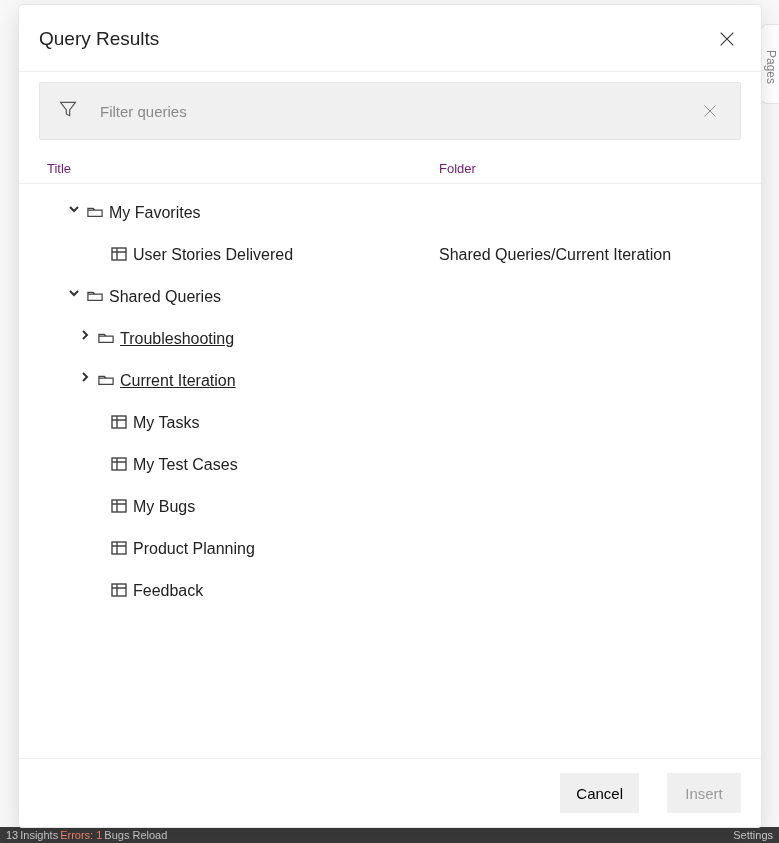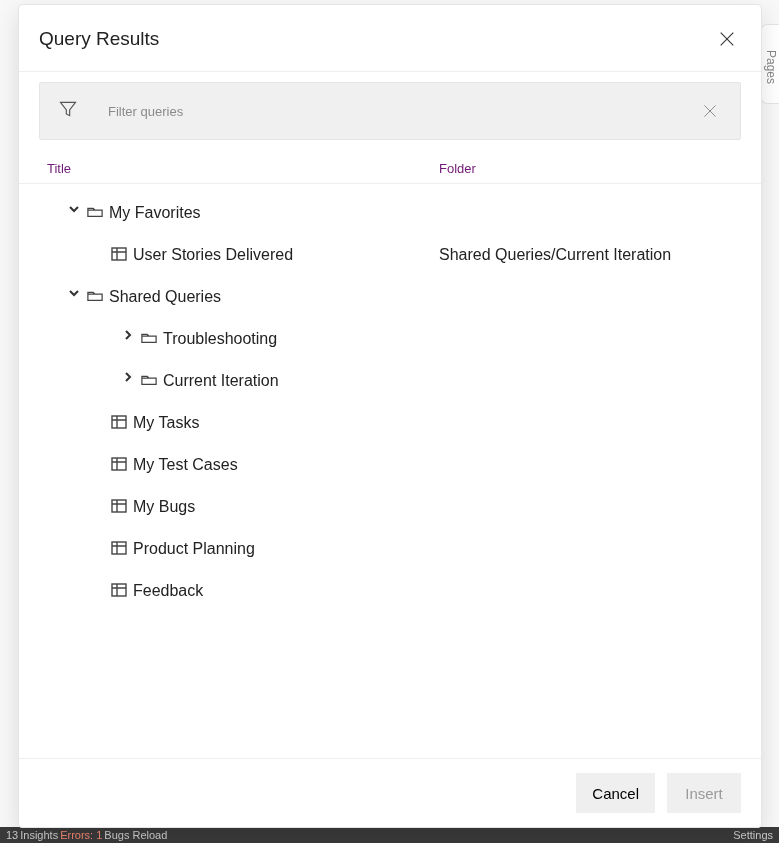--- a/index.html
+++ b/index.html
@@ -78,24 +78,24 @@
     border: 1px solid #e5e5e5;
     border-radius: 2px;
     display: flex;
     align-items: center;
     height: 58px;
     padding: 0 18px;
   }
   .filter-icon svg { width: 20px; height: 20px; stroke: #555; fill: none; stroke-width: 1.4; }
   .search-input {
     border: none; background: transparent;
-    font-size: 13px;
+    font-size: 15px;
     color: #333;
     flex: 1;
-    margin-left: 28px;
+    margin-left: 20px;
     outline: none;
   }
   .search-input::placeholder { color: #8a8a8a; }
   .clear-btn { cursor: pointer; width:24px; height:24px; display:flex; align-items:center; justify-content:center; }
   .clear-btn svg { width:16px; height:16px; stroke:#888; stroke-width:1.2; }
   .col-headers {
     display: flex;
     padding: 0 28px;
     font-size: 13px;
     color: #701a75;
@@ -119,28 +119,28 @@
     cursor: pointer;
   }
   .chev { width: 14px; display:inline-flex; justify-content:center; margin-right:6px; }
   .chev svg { width:10px; height:10px; stroke:#333; stroke-width:2; fill:none; }
   .node-icon { display:inline-flex; margin-right:6px; }
   .node-icon svg { width:16px; height:16px; stroke:#444; fill:none; stroke-width:1.4; }
   .node-icon.query svg { stroke:#444; }
   .cell-title { display:flex; align-items:flex-start; width:420px; }
   .cell-folder { flex:1; font-size:16px; color:#222; }
   .indent-1 { padding-left: 48px; }
-  .indent-2 { padding-left: 102px; }
+  .indent-2 { padding-left: 59px; text-decoration: underline; }
   .indent-3 { padding-left: 92px; }
   .footer {
     border-top: 1px solid #eee;
     padding: 14px 20px;
     display: flex;
     justify-content: flex-end;
-    gap: 12px;
+    gap: 28px;
   }
   .btn {
     min-width: 74px;
     height: 40px;
     padding: 0 16px;
     background: #efefef;
     border: none;
     font-size: 15px;
     cursor: pointer;
     display:flex; align-items:center; justify-content:center;

